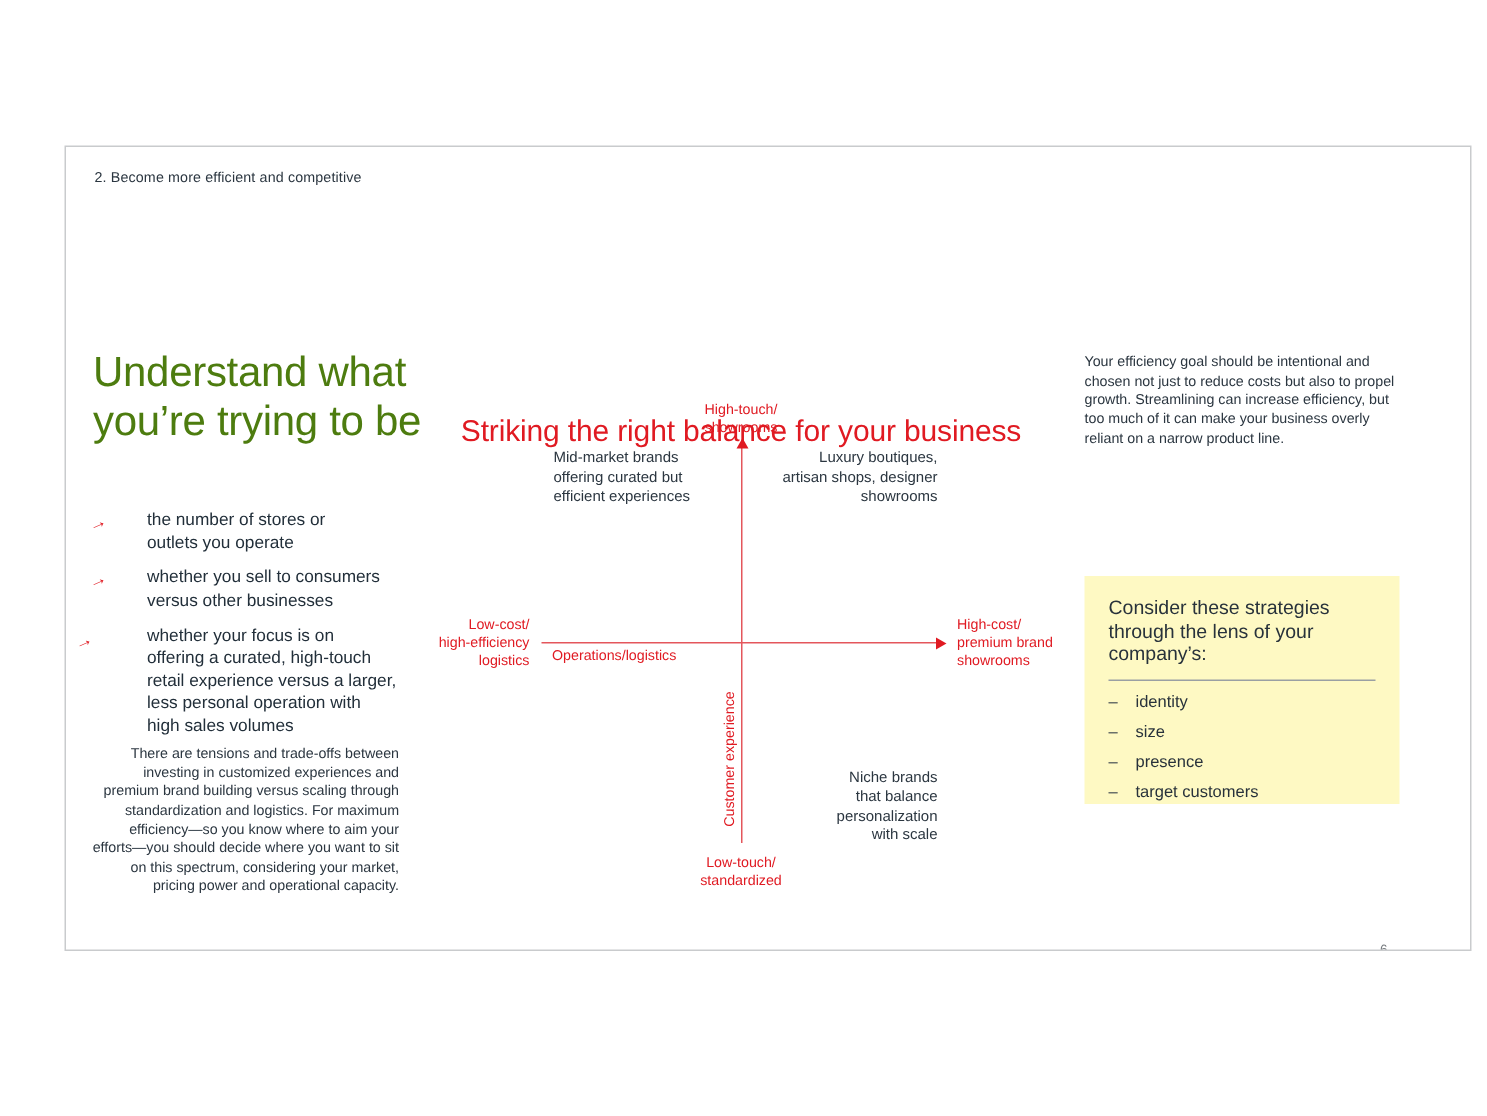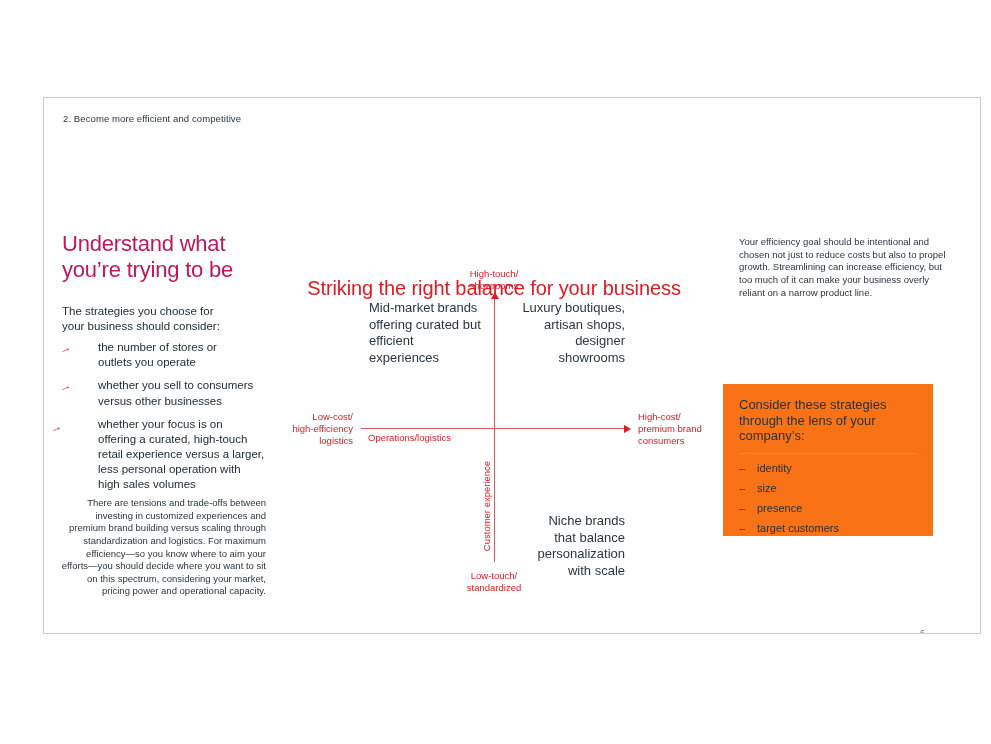--- a/index.html
+++ b/index.html
@@ -3,22 +3,22 @@
 <meta charset="utf-8">
 <style>
   * { margin:0; padding:0; box-sizing:border-box; }
   html,body { width:991px; height:744px; background:#ffffff;
     font-family:"Liberation Sans", sans-serif; color:#212e3a; }
   .page { position:absolute; left:43px; top:97px; width:938px; height:537px;
     background:#ffffff; border:1px solid #c9cbcd; overflow:hidden; }
   .abs { position:absolute; }
   .pre { white-space:pre-line; }
   .eyebrow { left:19px; top:15px; font-size:9.5px; letter-spacing:.1px; color:#2b3640; }
-  .h1 { left:18px; top:133px; width:230px; font-size:22px; line-height:1.18;
-    color:#be185d; letter-spacing:-0.2px; }
+  .h1 { left:18px; top:133px; width:230px; font-size:28px; line-height:1.18;
+    color:#4d7c0f; letter-spacing:-0.2px; }
   .intro { left:18px; top:206px; font-size:11.5px; line-height:1.3; color:#222f3a; }
   .bullets { left:18px; top:242px; width:210px; }
   .bullet { display:flex; margin-bottom:8px; }
   .bullet .arrow { width:16px; flex:0 0 16px; font-size:12px; font-weight:bold;
     color:#e01a22; transform:rotate(-24deg); transform-origin:center;
     line-height:1.3; }
   .bullet .btxt { font-size:11.5px; line-height:1.32; color:#222f3a;margin-left:20px; }
   .note { left:17px; top:399px; width:205px; font-size:9.5px; line-height:1.33; color:#2b3640;text-align:right; }
   .diagram-title { left:250px; top:135px; width:400px; text-align:center;
     font-size:20px; color:#e01a22; letter-spacing:-0.1px;margin-top:44px; }
@@ -31,48 +31,46 @@
     border-top:4px solid transparent; border-bottom:4px solid transparent;
     border-left:7px solid #e01a22; }
   .redlab { font-size:9.5px; line-height:1.25; color:#e01a22; }
   .lab-top { left:390px; top:170px; width:120px; text-align:center; }
   .lab-bottom { left:390px; top:472px; width:120px; text-align:center; }
   .lab-left { left:206px; top:313px; width:103px; text-align:right; }
   .lab-right { left:594px; top:313px; width:115px; text-align:left; }
   .lab-ops { left:324px; top:334px; }
   .lab-cust { left:378px; top:402px; width:130px; height:12px; text-align:center;
     transform:rotate(-90deg); transform-origin:center; }
-  .quad { font-size:13px; line-height:1.28; color:#2b3640; }
+  .quad { font-size:10px; line-height:1.28; color:#2b3640; }
   .q-tl { left:325px; top:202px; width:115px; text-align:left; }
   .q-tr { left:461px; top:202px; width:120px; text-align:right; }
   .q-bl { left:325px; top:415px; width:115px; text-align:left; }
   .q-br { left:461px; top:415px; width:120px; text-align:right; }
   .rightpara { left:679px; top:138px; width:207px; font-size:9.5px;
-    line-height:1.33; color:#2b3640;margin-left:16px; }
+    line-height:1.33; color:#2b3640; }
   .stratbox { left:679px; top:286px; width:210px; height:152px;
-    background:#f97316; padding:13px 16px 12px 16px; }
+    background:#fef9c3; padding:13px 16px 12px 16px; }
   .stratbox .btitle { font-size:13px; line-height:1.2; color:#28323b; }
   .stratbox .divider { margin-top:9px; margin-bottom:8px;
     border-top:1px solid #9aa0a3; }
   .stratbox .item { display:flex; font-size:11px; line-height:1.2;
     margin-bottom:7px; color:#28323b; }
   .stratbox .item .dash { width:18px; flex:0 0 18px; color:#38424b; }
   .pagenum { left:876px; top:530px; font-size:9px; color:#74797d; }
 </style>
 </head>
 <body>
 
 <div class="page">
 
   <div class="abs eyebrow">2. Become more efficient and competitive</div>
 
   <div class="abs h1 pre">Understand what
 you’re trying to be</div>
-  <div class="abs intro pre">The strategies you choose for
-your business should consider:</div>
 
   <div class="abs bullets">
     <div class="bullet">
       <span class="arrow">→</span>
       <span class="btxt pre">the number of stores or
 outlets you operate</span>
     </div>
     <div class="bullet">
       <span class="arrow">→</span>
       <span class="btxt pre">whether you sell to consumers
@@ -99,21 +97,21 @@
 
   <div class="abs redlab lab-top pre">High-touch/
 showrooms</div>
   <div class="abs redlab lab-bottom pre">Low-touch/
 standardized</div>
   <div class="abs redlab lab-left pre">Low-cost/
 high-efficiency
 logistics</div>
   <div class="abs redlab lab-right pre">High-cost/
 premium brand
-consumers</div>
+showrooms</div>
   <div class="abs redlab lab-ops">Operations/logistics</div>
   <div class="abs redlab lab-cust">Customer experience</div>
 
   <div class="abs quad q-tl pre">Mid-market brands
 offering curated but
 efficient experiences</div>
   <div class="abs quad q-tr pre">Luxury boutiques,
 artisan shops, designer
 showrooms</div>
   <div class="abs quad q-br pre">Niche brands

